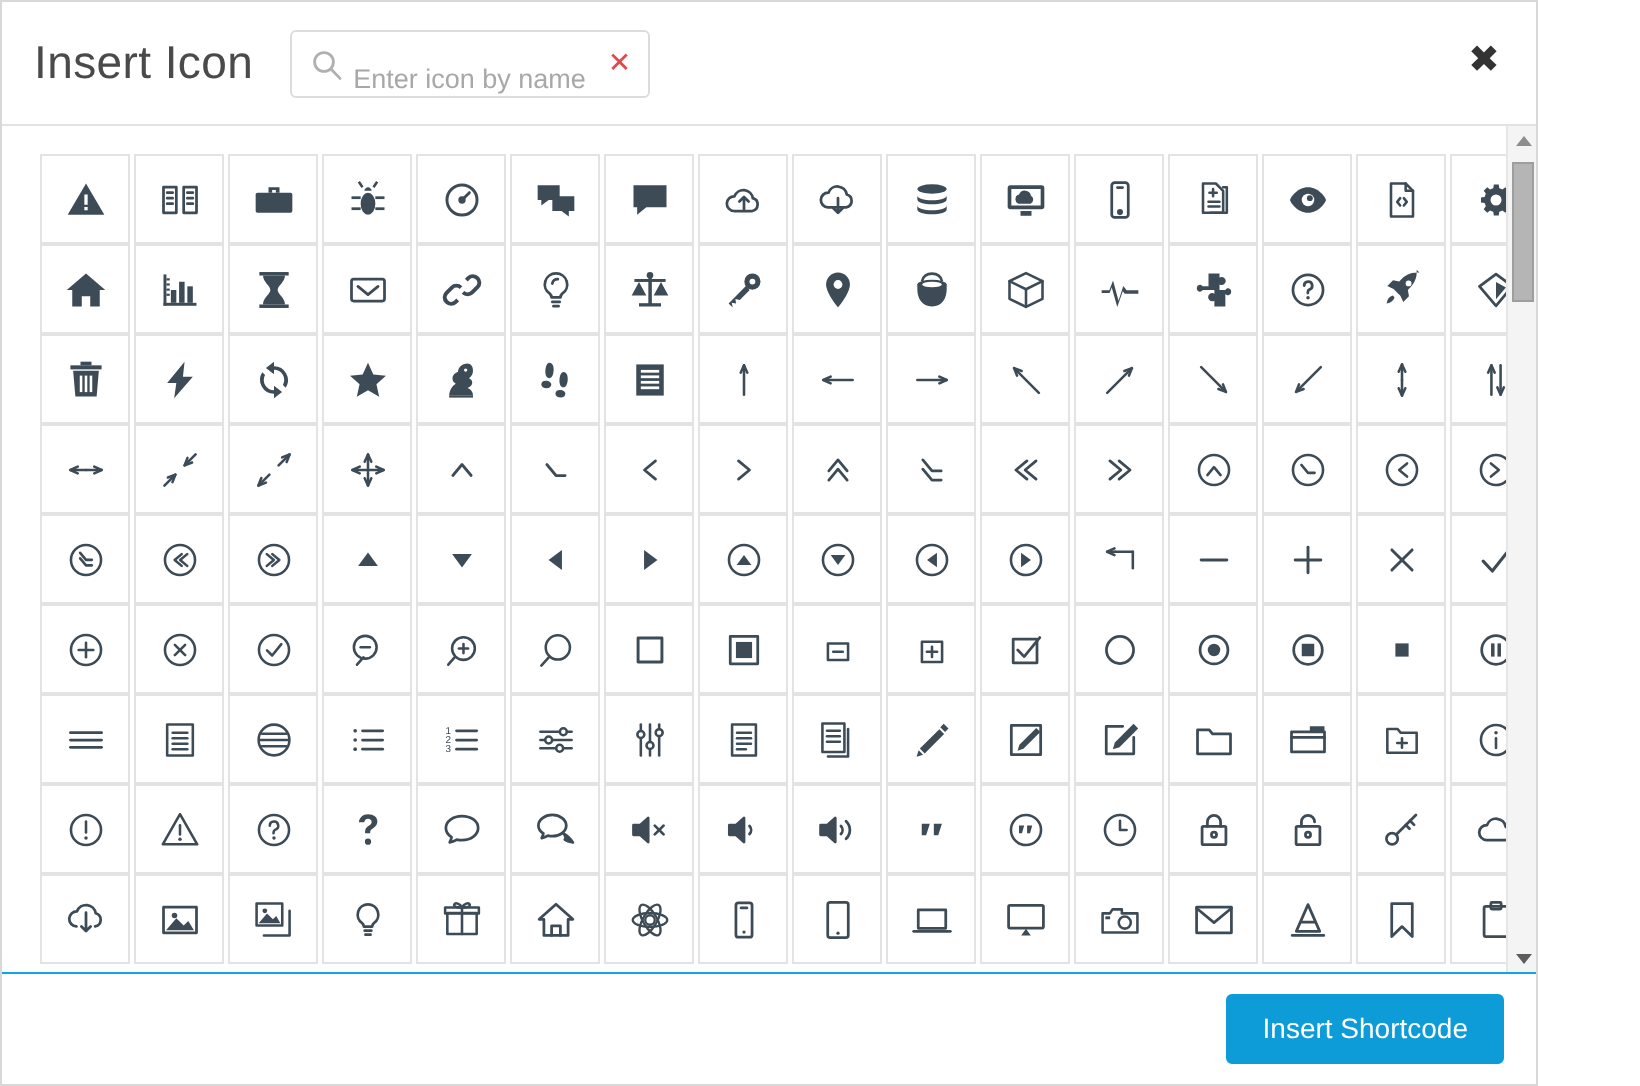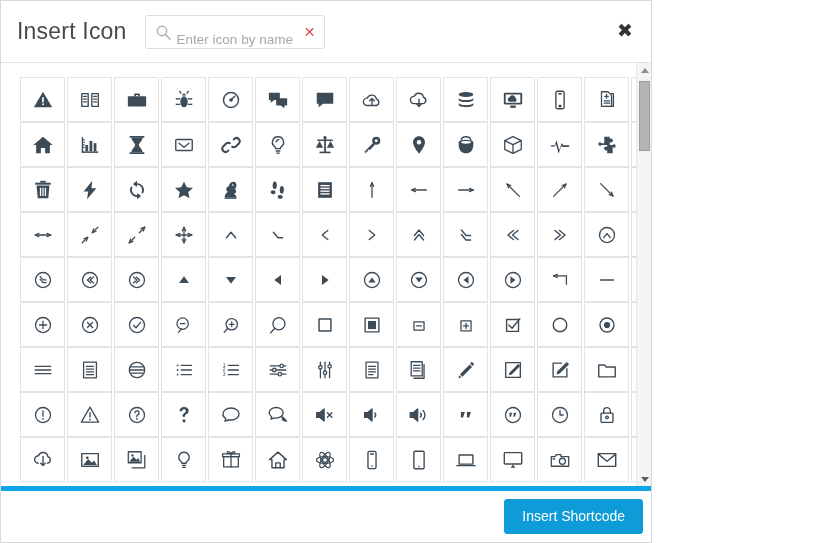--- a/index.html
+++ b/index.html
@@ -6,21 +6,21 @@
   html,body{margin:0;padding:0;}
   body{
     width:820px;height:543px;
     background:#ffffff;
     font-family:"Liberation Sans", sans-serif;
     overflow:hidden;
     -webkit-font-smoothing:antialiased;
   }
   .modal{
     position:relative;
-    width:652px;height:543px;
+    width:769px;height:543px;
     box-sizing:border-box;
     border:1px solid #d8d8d8;
     background:#fff;
     display:flex;flex-direction:column;
   }
   
   .modal-header{
     height:62px;flex:0 0 62px;
     box-sizing:border-box;
     border-bottom:1px solid #e2e2e2;
@@ -148,24 +148,24 @@
     top:18px;height:70px;
     background:#b5b5b5;
     border:1px solid #9e9e9e;
     box-sizing:border-box;
     cursor:pointer;
   }
   
   .modal-footer{
     height:56px;flex:0 0 56px;
     box-sizing:border-box;
-    border-top:5px solid #0ea5e9;
+    border-top:1px solid #0ea5e9;
     background:#fff;
     display:flex;align-items:center;justify-content:flex-end;
-    padding:0 8px;
+    padding:0 16px;
   }
   .btn-primary{
     background:#0d9cd8;
     border:1px solid #0d9cd8;
     color:#fff;
     font-family:"Liberation Sans", sans-serif;
     font-size:14px;
     padding:9px 17px;
     border-radius:3px;
     cursor:pointer;

